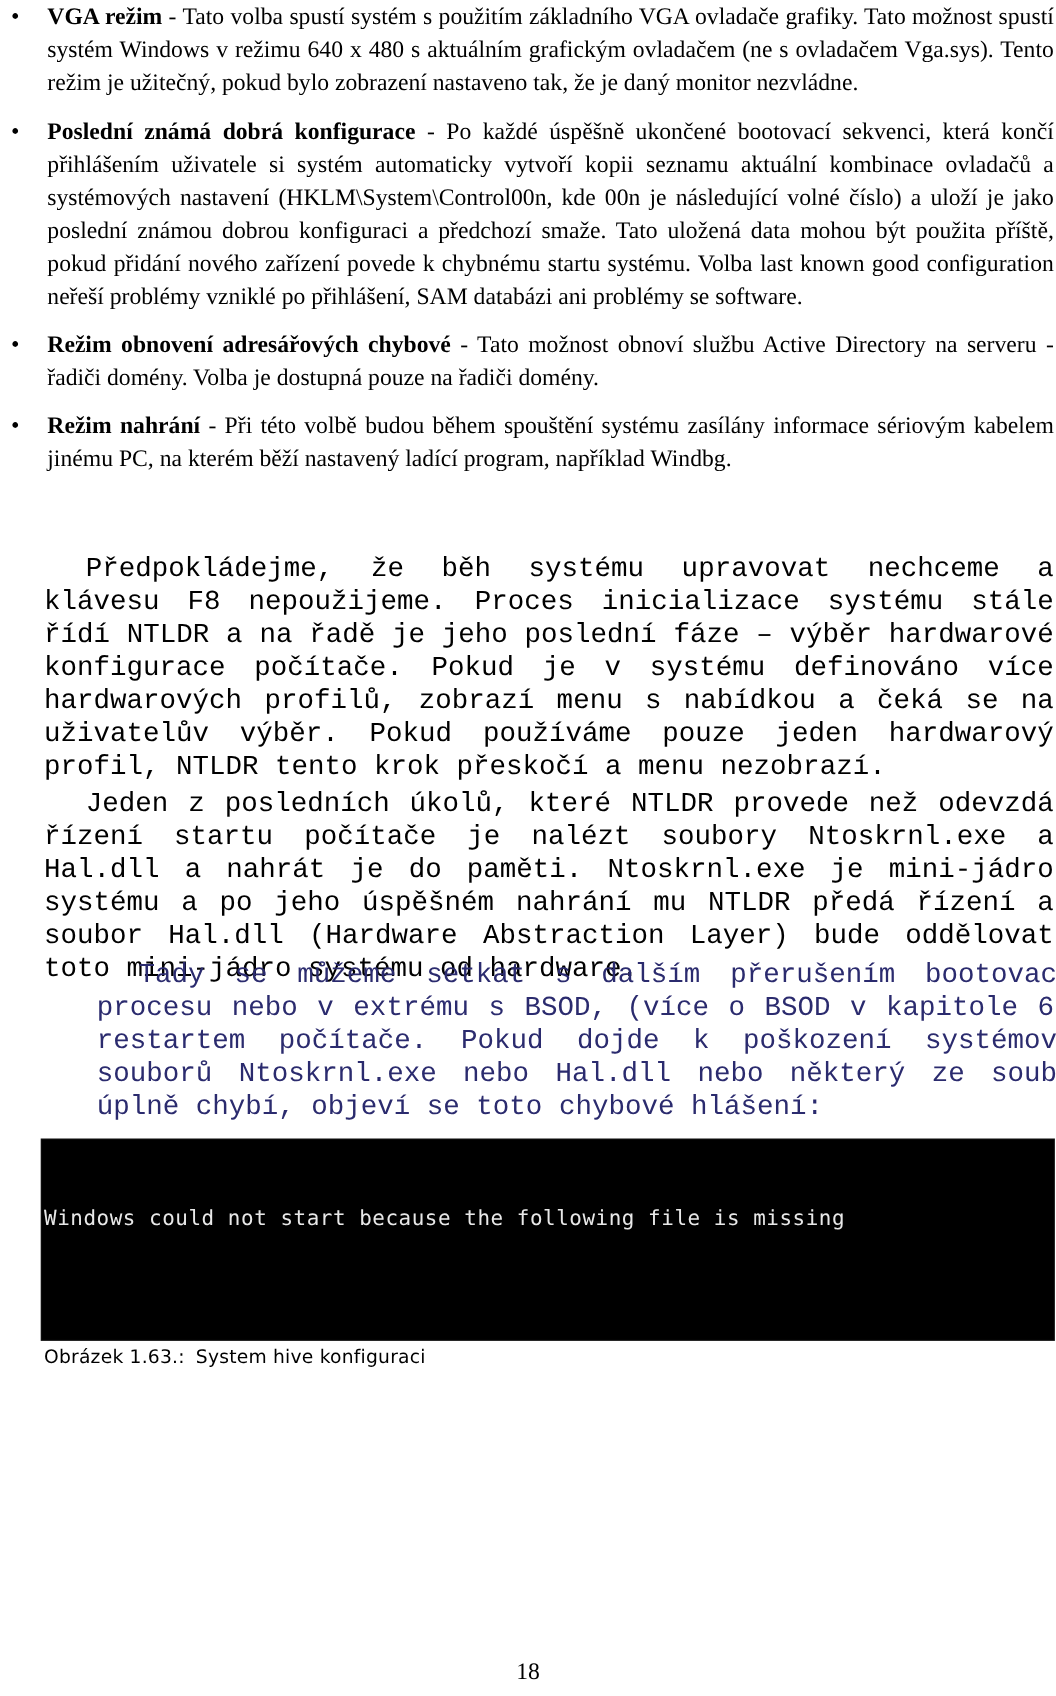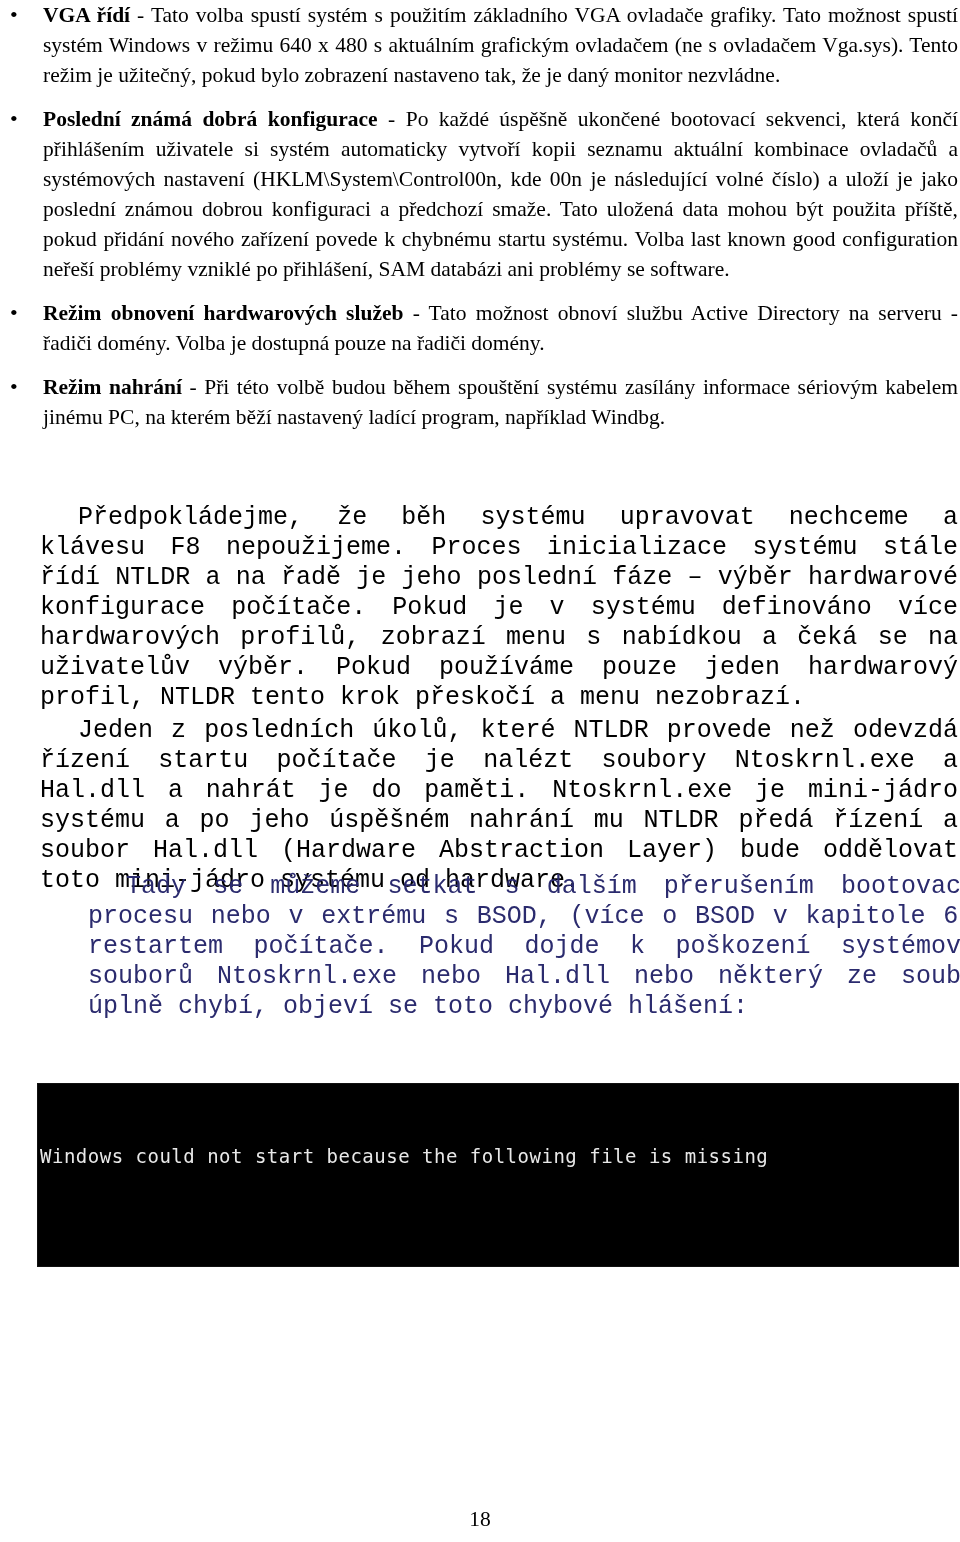--- a/index.html
+++ b/index.html
@@ -69,21 +69,21 @@
     font-family: Liberation Mono, monospace;
   }
   .para.navy {
     color: #2b2b6e;
   }
 
   
   .terminal-shot {
     position: absolute;
     left: 38px;
-    top: 1084px;
+    top: 1036px;
     width: 920px;
     height: 182px;
     background: #000000;
     overflow: hidden;
     box-shadow: 0 0 0 1px #111;
   }
   .terminal-lines {
     position: absolute;
     left: 2px;
     top: 10px;
@@ -129,35 +129,35 @@
 </head>
 <body>
 
 <div class="page">
 
   <div class="bullet-list" style="top:0px;">
 
     <div class="bullet-item" style="margin-bottom:14px;">
       <span class="bullet-marker">•</span>
       <div class="bullet-body">
-        <b>VGA řídí</b><span> - </span><span>Tato volba spustí systém s použitím základního VGA ovladače grafiky. Tato možnost spustí systém Windows v režimu 640 x 480 s aktuálním grafickým ovladačem (ne s ovladačem Vga.sys). Tento režim je užitečný, pokud bylo zobrazení nastaveno tak, že je daný monitor nezvládne.</span>
+        <b>VGA režim</b><span> - </span><span>Tato volba spustí systém s použitím základního VGA ovladače grafiky. Tato možnost spustí systém Windows v režimu 640 x 480 s aktuálním grafickým ovladačem (ne s ovladačem Vga.sys). Tento režim je užitečný, pokud bylo zobrazení nastaveno tak, že je daný monitor nezvládne.</span>
       </div>
     </div>
 
     <div class="bullet-item" style="margin-bottom:14px;">
       <span class="bullet-marker">•</span>
       <div class="bullet-body">
         <b>Poslední známá dobrá konfigurace</b><span> - </span><span>Po každé úspěšně ukončené bootovací sekvenci, která končí přihlášením uživatele si systém automaticky vytvoří kopii seznamu aktuální kombinace ovladačů a systémových nastavení (HKLM\System\Control00n, kde 00n je následující volné číslo) a uloží je jako poslední známou dobrou konfiguraci a předchozí smaže. Tato uložená data mohou být použita příště, pokud přidání nového zařízení  povede k chybnému startu systému. Volba last known good configuration neřeší problémy vzniklé po přihlášení, SAM databázi ani problémy se software.</span>
       </div>
     </div>
 
     <div class="bullet-item" style="margin-bottom:14px;">
       <span class="bullet-marker">•</span>
       <div class="bullet-body">
-        <b>Režim obnovení hardwarových služeb</b><span> - </span><span>Tato možnost obnoví službu Active Directory na serveru - řadiči domény. Volba je dostupná pouze na řadiči domény.</span>
+        <b>Režim obnovení adresářových chybové</b><span> - </span><span>Tato možnost obnoví službu Active Directory na serveru - řadiči domény. Volba je dostupná pouze na řadiči domény.</span>
       </div>
     </div>
 
     <div class="bullet-item">
       <span class="bullet-marker">•</span>
       <div class="bullet-body">
         <b>Režim nahrání</b><span> - </span><span>Při této volbě budou během spouštění systému zasílány informace sériovým kabelem jinému PC, na kterém běží nastavený ladící program, například Windbg.</span>
       </div>
     </div>
 

